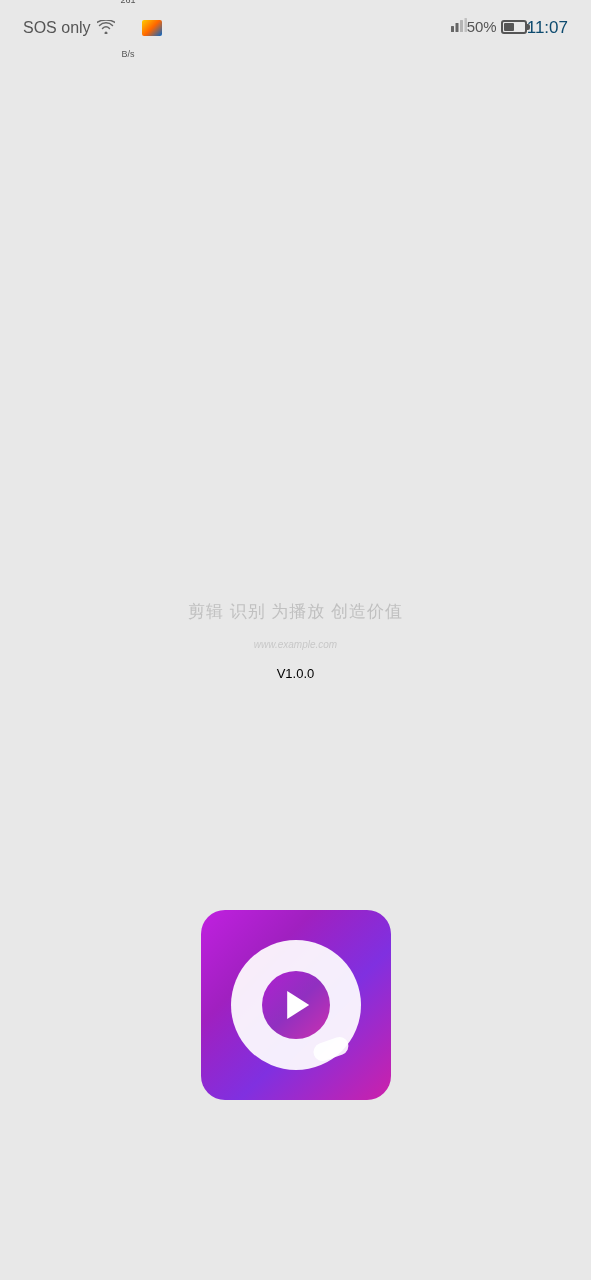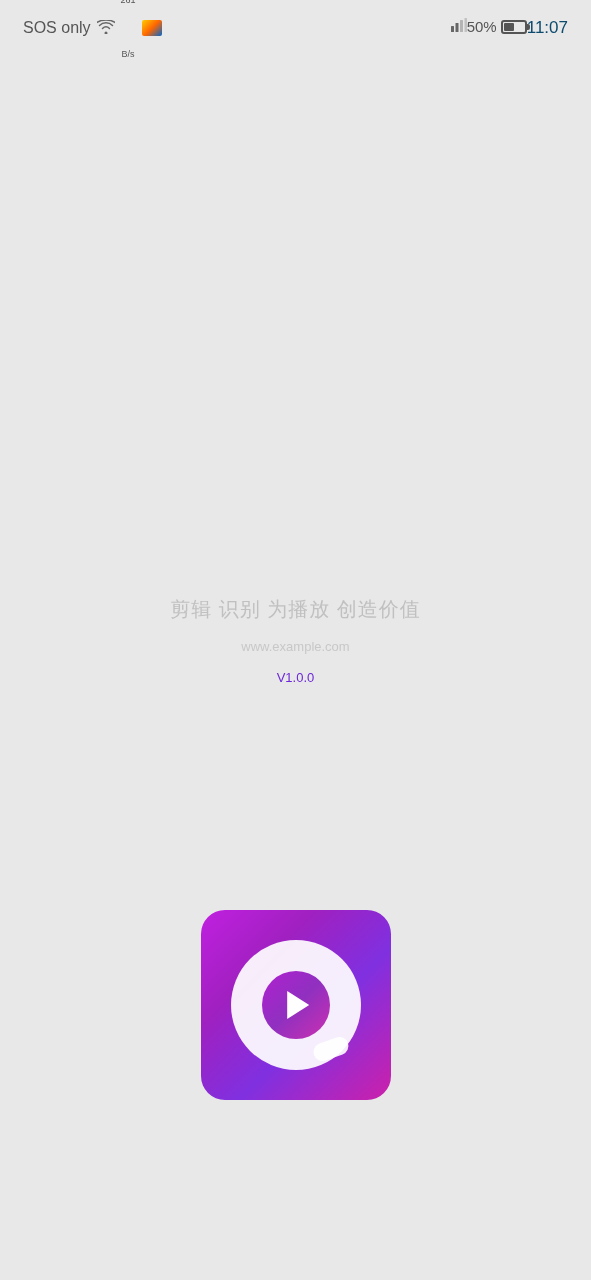--- a/index.html
+++ b/index.html
@@ -136,34 +136,35 @@
       top: 50%;
       left: 50%;
       transform: translate(-50%, -50%);
       display: flex;
       flex-direction: column;
       align-items: center;
       gap: 16px;
     }
 
     .watermark-text {
-      font-size: 20px;
+      font-size: 17px;
       color: #c0c0c0;
       white-space: nowrap;
       letter-spacing: 1px;
     }
 
     .watermark-line2 {
-      font-size: 13px;
+      font-size: 10px;
       color: #c8c8c8;
+      font-style: italic;
     }
 
     .watermark-line3 {
       font-size: 13px;
-      color: #6d28d9;
+      color: #000000;
     }
 
     
     .app-logo-container {
       position: absolute;
       bottom: 180px;
       left: 50%;
       transform: translateX(-50%);
     }
 

